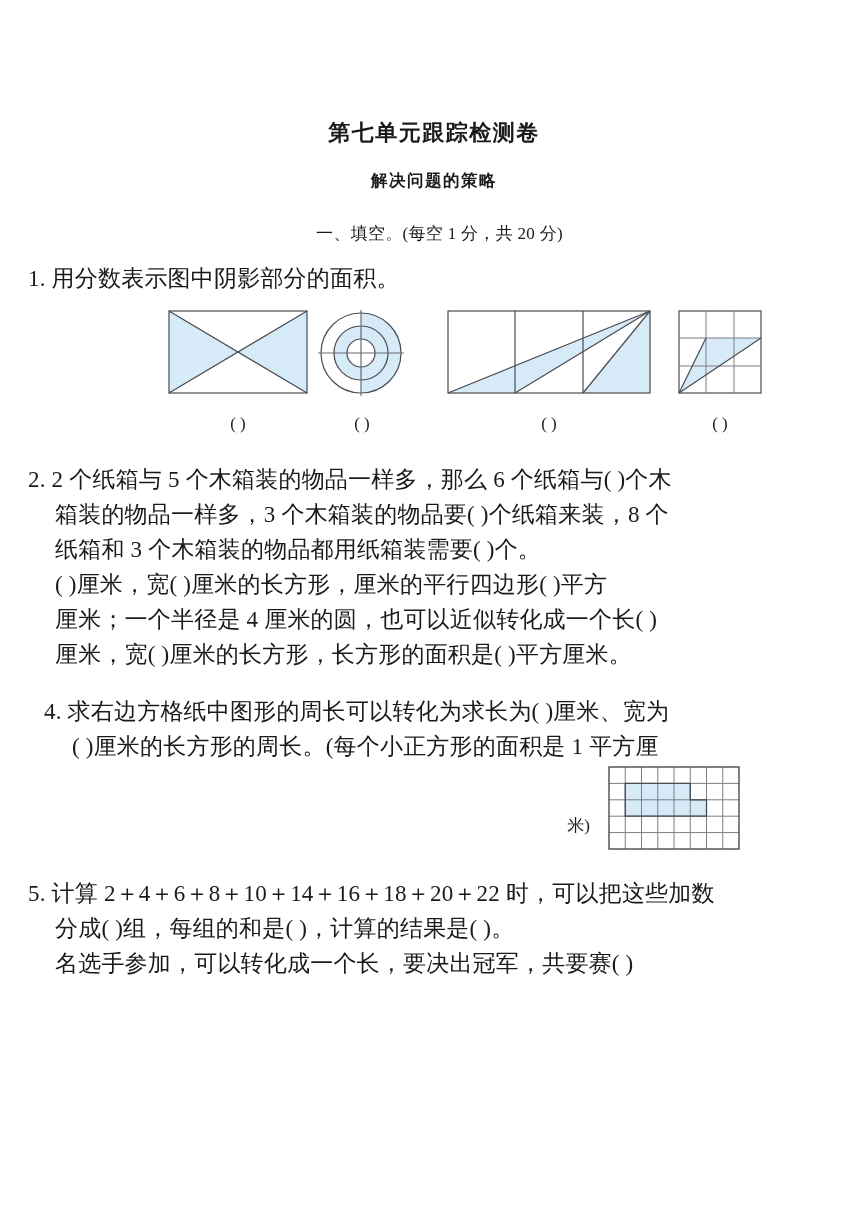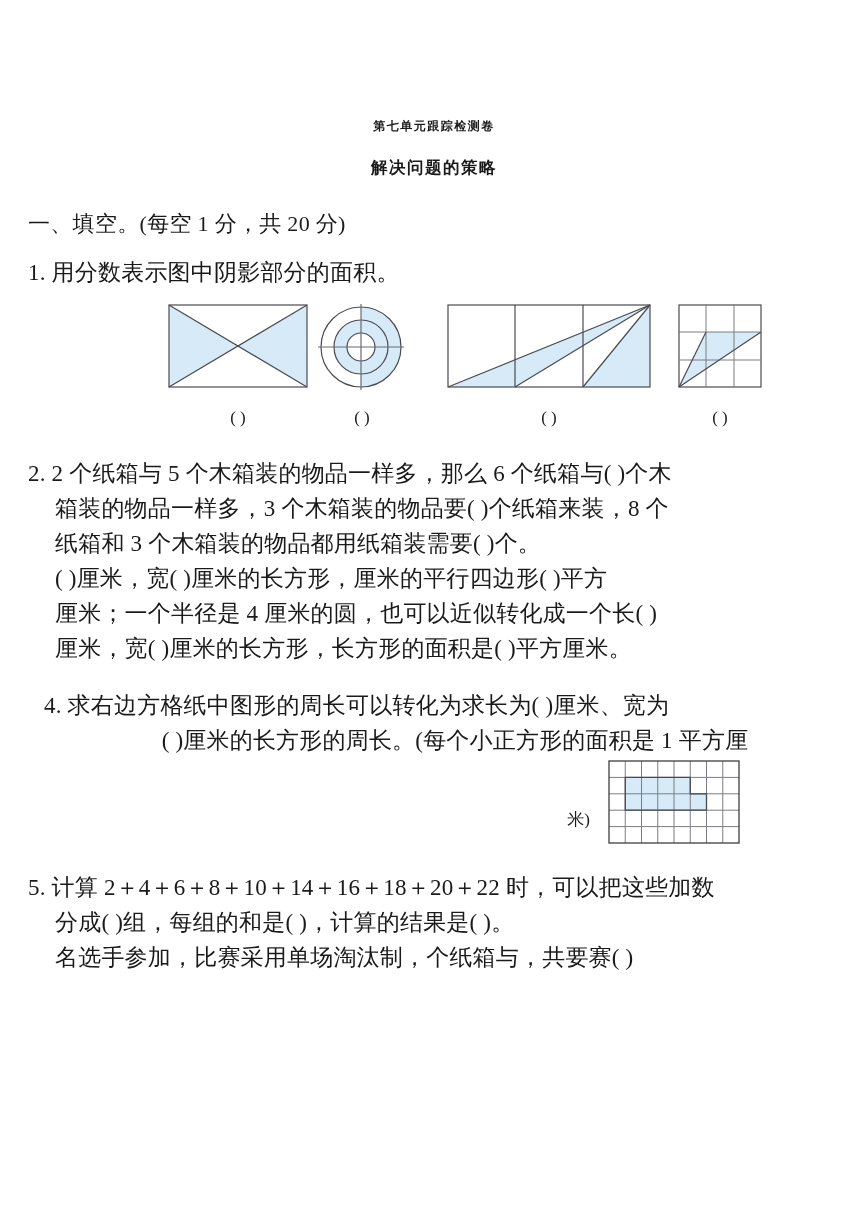--- a/index.html
+++ b/index.html
@@ -19,40 +19,41 @@
     position: absolute;
     left: 0; top: 0;
     width: 868px;
     height: 1227px;
     padding: 0;
   }
 
   
   .title-main {
     text-align: center;
-    font-size: 12px;
+    font-size: 22px;
     font-weight: bold;
     letter-spacing: 1.5px;
     margin-top: 118px;
     font-family: "DejaVu Sans", "Liberation Sans", sans-serif;
   }
   .title-sub {
     text-align: center;
     font-size: 16.5px;
     font-weight: bold;
     letter-spacing: 1.5px;
     margin-top: 22px;
     font-family: Liberation Mono, monospace;
   }
 
   
   .section-head {
-    font-size: 22px;
+    font-size: 17px;
     margin: 30px 17px 0 28px;
     letter-spacing: 0.3px;
+    text-align: center;
   }
 
   .q {
     font-size: 23px;
     line-height: 35px;
     margin-left: 28px;
     margin-right: 30px;
     letter-spacing: 0.2px;
   }
   .q-indent-1 { margin-left: 28px; }
@@ -204,21 +205,21 @@
 
   <div class="q" style="margin-top:22px;">2. 2 个纸箱与 5 个木箱装的物品一样多，那么 6 个纸箱与(        )个木</div>
   <div class="q q-line-indent">箱装的物品一样多，3 个木箱装的物品要(        )个纸箱来装，8 个</div>
   <div class="q q-line-indent">纸箱和 3 个木箱装的物品都用纸箱装需要(        )个。</div>
 
   <div class="q q-line-indent">(        )厘米，宽(        )厘米的长方形，厘米的平行四边形(        )平方</div>
   <div class="q q-line-indent">厘米；一个半径是 4 厘米的圆，也可以近似转化成一个长(        )</div>
   <div class="q q-line-indent">厘米，宽(        )厘米的长方形，长方形的面积是(        )平方厘米。</div>
 
   <div class="q" style="margin-top:22px; margin-left:44px;">4. 求右边方格纸中图形的周长可以转化为求长为(        )厘米、宽为</div>
-  <div class="q" style="margin-left:72px;text-align:center;">(        )厘米的长方形的周长。(每个小正方形的面积是 1 平方厘</div>
+  <div class="q" style="margin-left:72px;">(        )厘米的长方形的周长。(每个小正方形的面积是 1 平方厘</div>
 
   <div class="grid-fig-wrap">
     <div class="mi-label">米)</div>
     <div class="grid-fig">
       <svg width="132" height="84" viewBox="0 0 132 84">
 
         <polygon points="17,17 82,17 82,33 99,33 99,50 17,50" fill="#d6ebf7" stroke="none"></polygon>
         <g stroke="#7d7d85" stroke-width="1">
           <line x1="1" y1="17.4" x2="131" y2="17.4"></line>
           <line x1="1" y1="33.8" x2="131" y2="33.8"></line>
@@ -234,15 +235,15 @@
         </g>
         <rect x="1" y="1" width="130" height="82" fill="none" stroke="#3c3c44" stroke-width="1.3"></rect>
         <polygon points="17.25,17.4 82.25,17.4 82.25,33.8 98.5,33.8 98.5,50.2 17.25,50.2" fill="none" stroke="#4a4a52" stroke-width="1.3"></polygon>
       </svg>
     </div>
   </div>
 
   <div class="q" style="margin-top:14px;margin-left:28px;">5. 计算 2＋4＋6＋8＋10＋14＋16＋18＋20＋22 时，可以把这些加数</div>
   <div class="q q-line-indent">分成(        )组，每组的和是(        )，计算的结果是(        )。</div>
 
-  <div class="q q-line-indent">名选手参加，比赛采用单场淘汰制，个纸箱与，共要赛(        )</div>
+  <div class="q q-line-indent">名选手参加，可以转化成一个长，要决出冠军，共要赛(        )</div>
 
 </div>
 
 </body></html>

